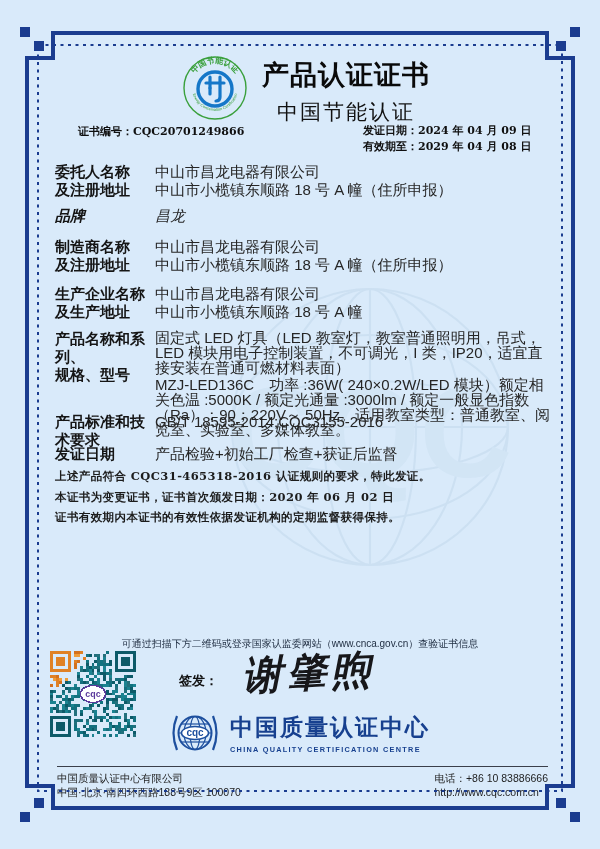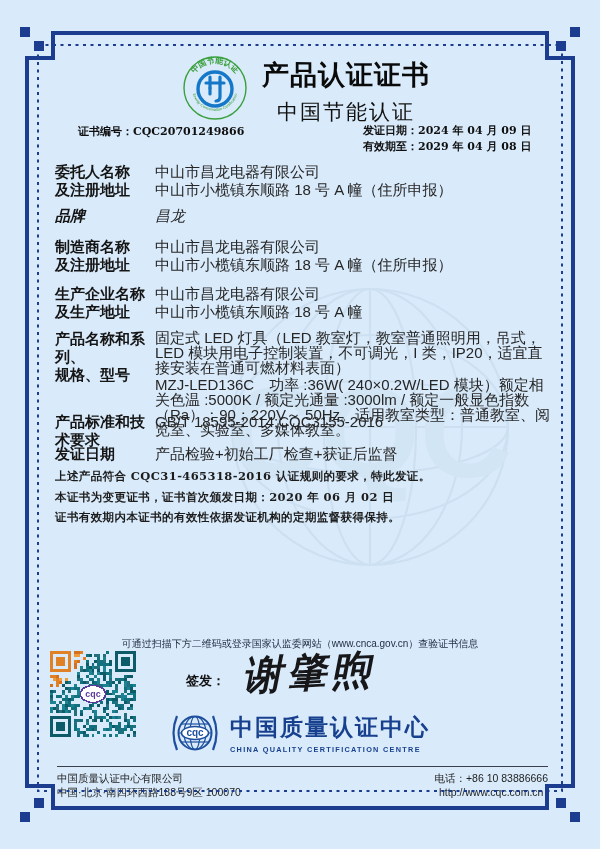--- a/index.html
+++ b/index.html
@@ -36,35 +36,35 @@
 
   .statements{position:absolute;left:55px;top:466px;font-size:11.5px;line-height:20.5px;
               color:#1c1c1c;letter-spacing:.4px;font-weight:600;}
   .statements div{white-space:nowrap;}
 
   .verify-note{position:absolute;left:0;top:637px;width:100%;text-align:center;
                font-size:10px;color:#223044;}
 
   .qr{position:absolute;left:50px;top:651px;width:86px;height:86px;}
 
-  .sign-label{position:absolute;left:186px;top:672px;font-size:13px;font-weight:700;color:#111;}
+  .sign-label{position:absolute;left:179px;top:672px;font-size:13px;font-weight:700;color:#111;}
   .signature{position:absolute;left:228px;top:645px;width:160px;text-align:center;
              font-family:"DejaVu Serif",serif;font-size:40px;font-weight:600;color:#17171a;
              letter-spacing:4px;transform:rotate(-3deg);font-style:italic;}
 
   .issuer{position:absolute;left:0;top:708px;width:100%;display:flex;justify-content:center;
           align-items:center;gap:10px;}
   .issuer .names{color:#17408f;}
   .issuer .cn{font-size:23px;font-weight:bold;letter-spacing:2px;text-align:center;}
   .issuer .en{font-size:7.3px;font-weight:bold;letter-spacing:1.3px;margin-top:2px;}
 
   .divider{position:absolute;left:57px;right:52px;top:766px;border-top:1px solid #3a3f4a;}
   .footer{position:absolute;left:57px;right:52px;top:771px;display:flex;
           justify-content:space-between;font-size:10.5px;line-height:14px;color:#1d1d1d;}
-  .footer .right{text-align:center;}
+  .footer .right{text-align:left;}
 </style>
 </head>
 <body>
 
 <div class="page">
 
   <svg class="wm" viewBox="0 0 330 330">
     <g fill="none" stroke="#c3d9ec" stroke-width="2.2">
       <circle cx="165" cy="165" r="138"></circle>
       <ellipse cx="165" cy="165" rx="92" ry="138"></ellipse>

